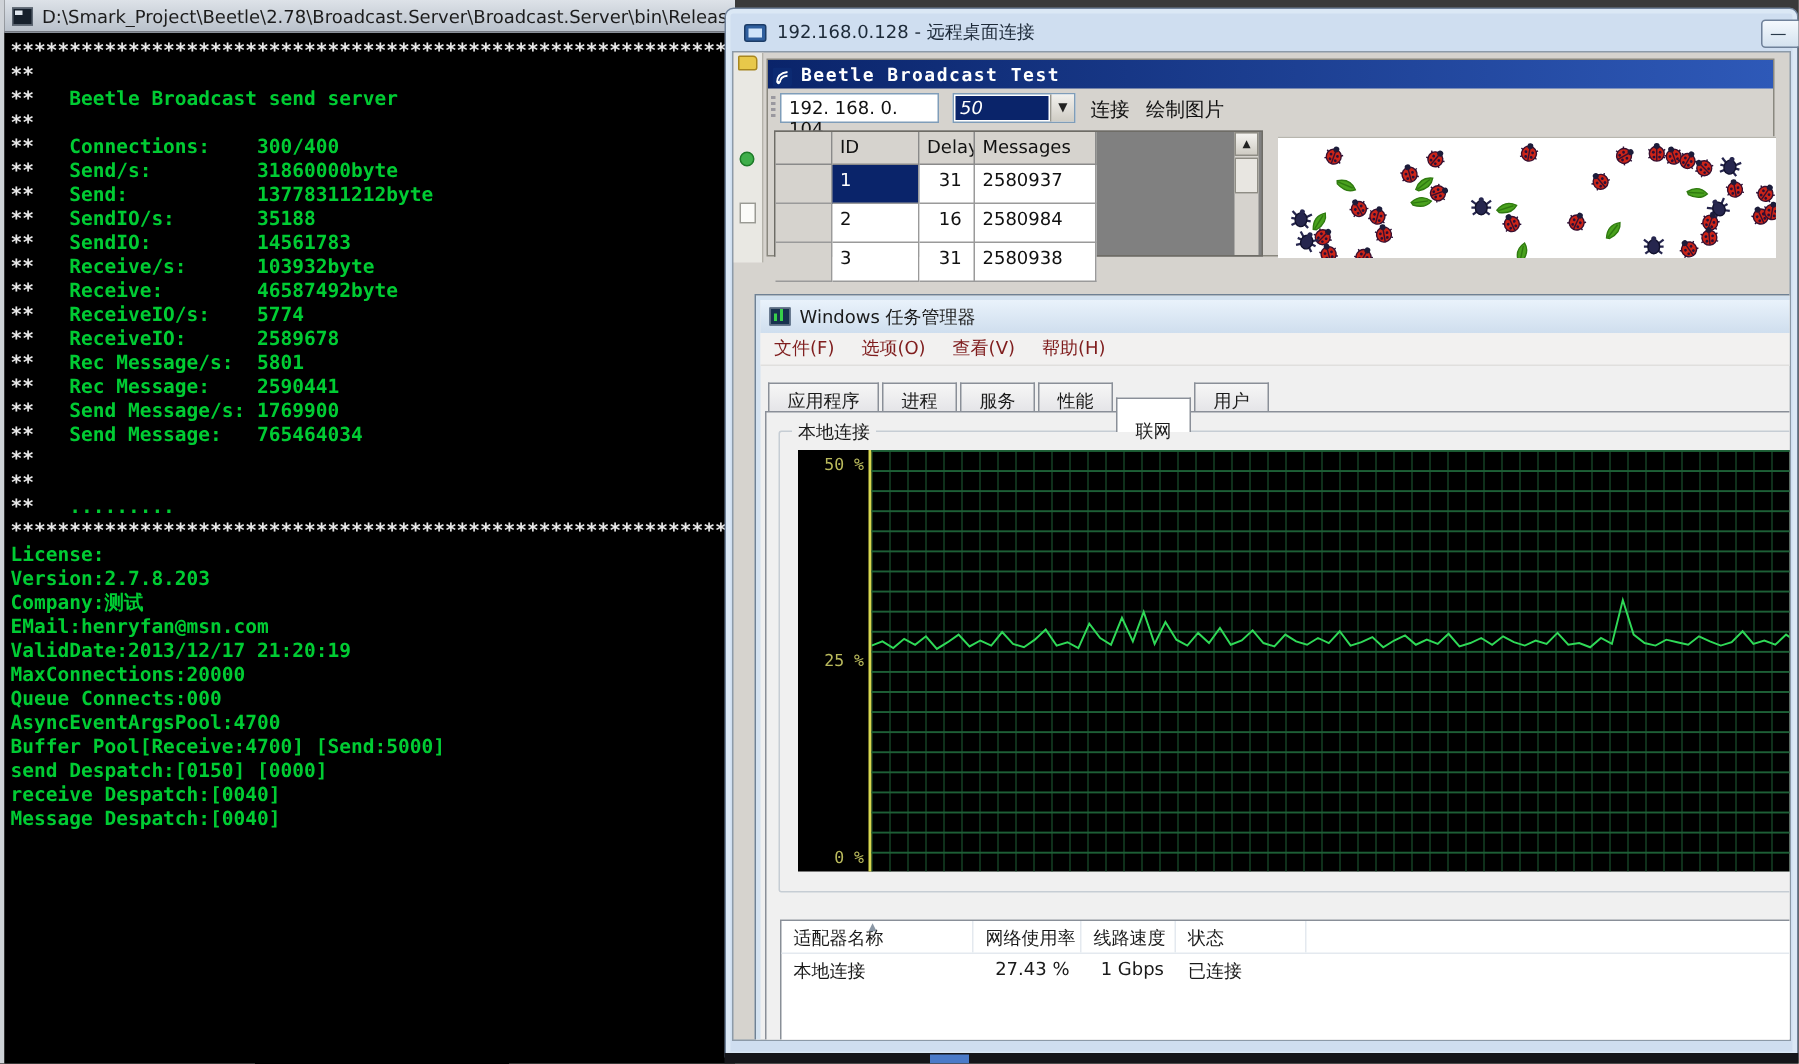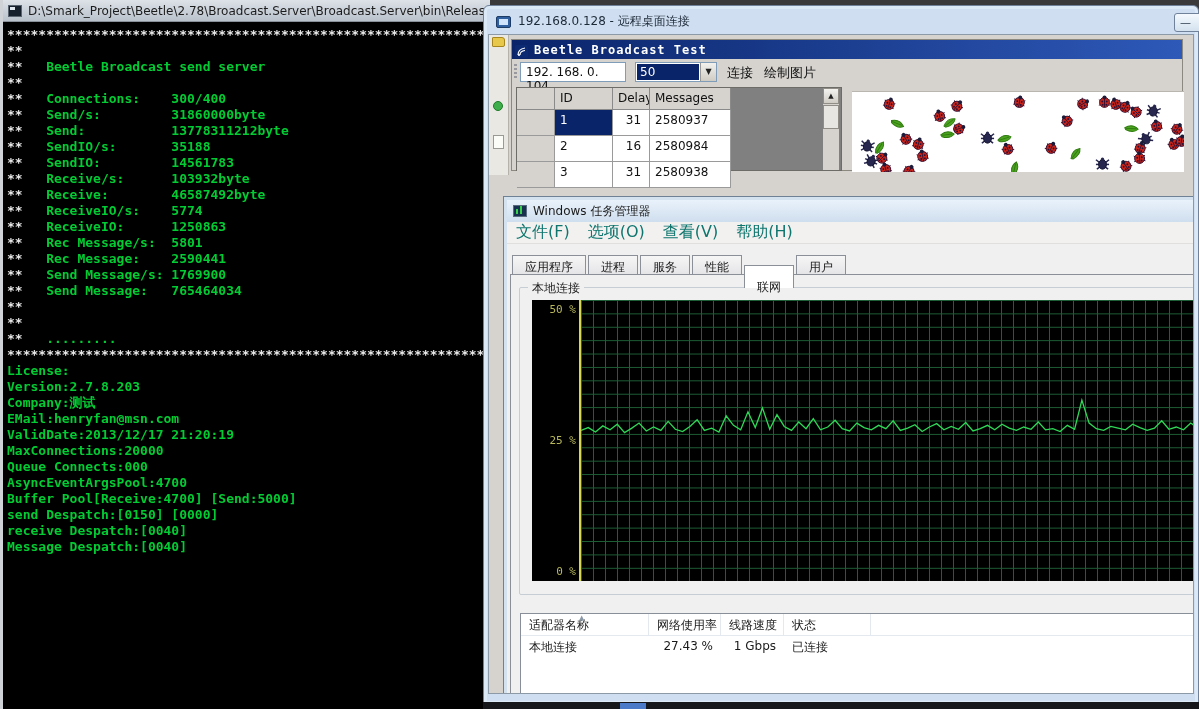--- a/index.html
+++ b/index.html
@@ -54,21 +54,21 @@
                   background:linear-gradient(90deg,#0a246a,#2e59b8); display:flex; align-items:center;
                   gap:6px; padding-left:3px; }
   .beetle-title .txt { color:#fff; font-size:12px; font-weight:bold; letter-spacing:1px;
                        font-family:"DejaVu Sans Mono", monospace; }
   .beetle-toolbar { position:absolute; left:0; top:19px; width:330px; height:27px; }
   .grip { position:absolute; left:2px; top:5px; width:3px; height:16px;
           background:repeating-linear-gradient(#9a989f 0 2px, transparent 2px 4px); }
   .ip-box { position:absolute; left:8px; top:3px; width:106px; height:20px; background:#fff;
             border:1px solid #7f9db9; font-size:12px; color:#111; padding:2px 0 0 5px; }
   .combo { position:absolute; left:123px; top:3px; width:82px; height:20px; background:#fff;
-           border:1px solid #7f9db9; }
+           border:1px solid #7f9db9;font-style:italic; }
   .combo-sel { position:absolute; left:1px; top:1px; right:17px; bottom:1px; background:#0a246a;
                color:#fff; font-size:12px; padding:1px 0 0 3px; }
   .combo-btn { position:absolute; right:0; top:0; width:16px; height:18px;
                background:linear-gradient(#f2f1ee,#cfccc4); border-left:1px solid #9a988f;
                text-align:center; font-size:8px; color:#222; line-height:18px; }
   .tool-label { position:absolute; top:5px; font-size:13px; color:#111; }
 
   .grid-ctrl { position:absolute; left:4px; top:47px; width:326px; height:84px; background:#808080;
                border:1px solid #6e6c66; }
   .bg-head { display:flex; height:22px; }
@@ -93,21 +93,21 @@
 
   
   .tm-win { position:absolute; left:14px; top:161px; width:702px; height:537px; background:#f0f0f0;
             border:1px solid #6f8194; box-shadow:inset 0 0 0 3px #d4e2f0; }
   .tm-title { position:absolute; left:3px; top:3px; right:3px; height:22px;
               background:linear-gradient(#e9f2fb,#cfdeee); display:flex; align-items:center; gap:6px;
               padding-left:6px; }
   .tm-title .txt { font-size:12px; color:#1a1a1a; }
   .tm-menu { position:absolute; left:3px; top:25px; right:3px; height:22px; background:#f2f1f0;
              display:flex; align-items:center; border-bottom:1px solid #e0dfdd; }
-  .tm-menu .mi { font-size:16px; color:#0f766e; padding:3px 9px; }
+  .tm-menu .mi { font-size:12px; color:#7f1d1d; padding:3px 9px; }
   .tm-tabs { position:absolute; left:8px; top:56px; height:22px; display:flex; gap:2px; }
   .tab { border:1px solid #8a8f98; border-bottom:none; background:linear-gradient(#f6f6f6,#e4e4e7);
          font-size:12px; color:#1a1a1a; padding:3px 12px 0 12px; height:20px; margin-top:2px; }
   .tab.active { background:#fff; height:23px; margin-top:12px; position:relative; z-index:3;
                 padding-top:13px; }
   .tab-panel { position:absolute; left:6px; top:77px; width:700px; height:430px;
                border:1px solid #8a8f98; background:#f0f0f0; }
 
   .groupbox { position:absolute; left:8px; top:12px; width:690px; height:308px;
               border:1px solid #c6cdd4; border-radius:2px; }
@@ -158,21 +158,21 @@
       <div class="cline"><span class="w">**</span><span>   Beetle Broadcast send server</span></div>
       <div class="cline"><span class="w">**</span><span></span></div>
       <div class="cline"><span class="w">**</span><span>   Connections:    300/400</span></div>
       <div class="cline"><span class="w">**</span><span>   Send/s:         31860000byte</span></div>
       <div class="cline"><span class="w">**</span><span>   Send:           13778311212byte</span></div>
       <div class="cline"><span class="w">**</span><span>   SendIO/s:       35188</span></div>
       <div class="cline"><span class="w">**</span><span>   SendIO:         14561783</span></div>
       <div class="cline"><span class="w">**</span><span>   Receive/s:      103932byte</span></div>
       <div class="cline"><span class="w">**</span><span>   Receive:        46587492byte</span></div>
       <div class="cline"><span class="w">**</span><span>   ReceiveIO/s:    5774</span></div>
-      <div class="cline"><span class="w">**</span><span>   ReceiveIO:      1250863</span></div>
+      <div class="cline"><span class="w">**</span><span>   ReceiveIO:      2589678</span></div>
       <div class="cline"><span class="w">**</span><span>   Rec Message/s:  5801</span></div>
       <div class="cline"><span class="w">**</span><span>   Rec Message:    2590441</span></div>
       <div class="cline"><span class="w">**</span><span>   Send Message/s: 1769900</span></div>
       <div class="cline"><span class="w">**</span><span>   Send Message:   765464034</span></div>
       <div class="cline"><span class="w">**</span><span></span></div>
       <div class="cline"><span class="w">**</span><span></span></div>
       <div class="cline"><span class="w">**</span><span>   .........</span></div>
       <div class="cline"><span class="w">**************************************************************</span><span></span></div>
       <div class="cline">License:</div>
       <div class="cline">Version:2.7.8.203</div>

